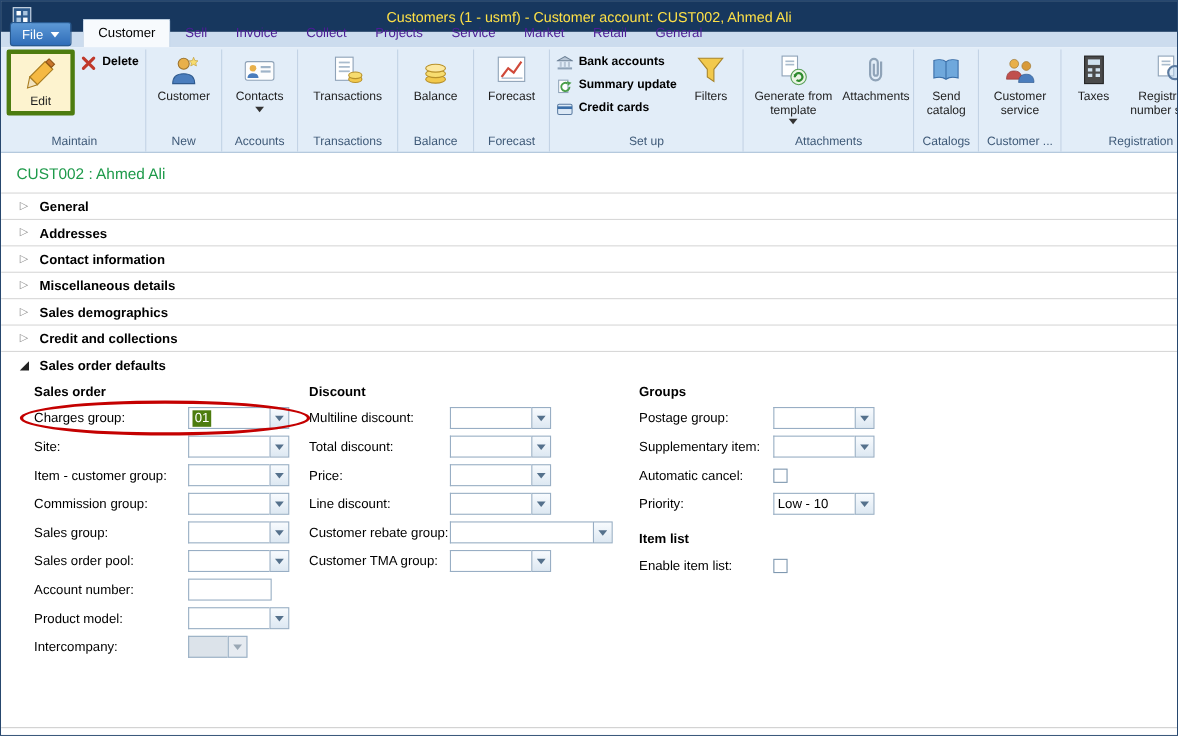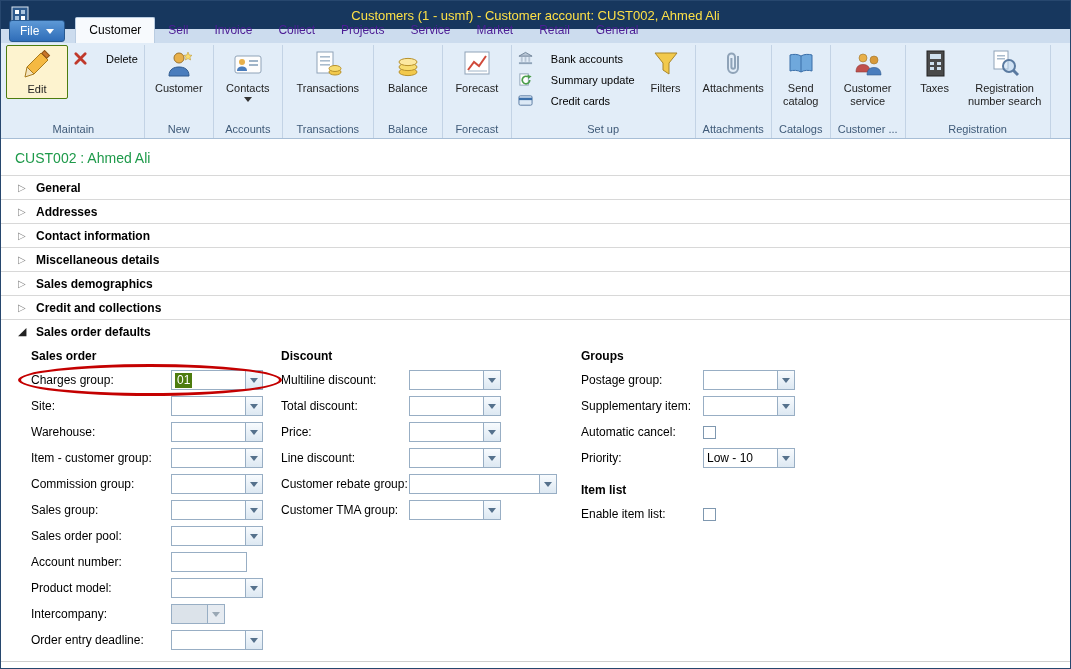--- a/index.html
+++ b/index.html
@@ -29,22 +29,22 @@
   .ribbon { background:linear-gradient(#eaf2fb,#dcе9f6); background-color:#e2edf8; border-bottom:1px solid #a7bed6;
             display:flex; align-items:stretch; padding:2px 2px 0; height:96px; flex:0 0 auto; overflow:hidden; }
   .rgroup { display:flex; flex-direction:column; border-right:1px solid #c3d3e5; padding:0 3px; }
   .rgroup-buttons { flex:1; display:flex; align-items:flex-start; justify-content:center; gap:2px; }
   .rgroup-label { text-align:center; color:#3f5a78; font-size:11px; padding:2px 4px 3px; white-space:nowrap; }
   .bigbtn { display:flex; flex-direction:column; align-items:center; width:62px; padding:4px 1px 2px; text-align:center;
             font-size:11px; line-height:1.15; color:#1e1e1e; cursor:default; }
   .bigbtn .bicon { width:30px; height:30px; margin-bottom:3px; flex:0 0 auto; }
   .bigbtn.wide { width:84px; }
   .bigbtn.narrow { width:52px; }
-  .edit-btn { background:#fdf3cf; border:1px solid #4d7c0f; border-radius:2px; }
-  .smallbtn { display:flex; align-items:center; gap:18px; font-size:11px; padding:1px 3px; height:19px; white-space:nowrap; cursor:default; }
+  .edit-btn { background:#fdf3cf; border:4px solid #4d7c0f; border-radius:2px; }
+  .smallbtn { display:flex; gap:5px; font-size:11px; padding:1px 3px; height:19px; white-space:nowrap; cursor:default;font-weight:bold; }
   .smallbtn .sicon { width:15px; height:15px; flex:0 0 auto; }
   .stack { display:flex; flex-direction:column; justify-content:flex-start; gap:2px; padding-top:4px; }
   .delete-btn { margin-top:4px; }
 
   
   .content { flex:1; background:#fff; position:relative; overflow:hidden; }
   .record-title { color:#1e9a4a; font-size:14px; padding:11px 14px 9px; }
   .section { height:24px; display:flex; align-items:center; gap:8px; padding-left:17px; border-top:1px solid #d8d8d8;
              font-weight:bold; font-size:12px; cursor:default; }
   .section .arrow { color:#8a8a8a; font-size:10px; width:10px; }
@@ -244,20 +244,32 @@
             <polygon points="4,4 26,4 18,14 18,25 12,21 12,14" fill="#f2c94c" stroke="#a8852a"></polygon>
           </svg>
           <span>Filters</span>
         </div>
       </div>
       <div class="rgroup-label">Set up</div>
     </div>
 
     <div class="rgroup">
       <div class="rgroup-buttons">
+        <div class="bigbtn wide">
+          <svg class="bicon" viewBox="0 0 30 30">
+            <rect x="5" y="2" width="14" height="18" fill="#fff" stroke="#8fa3b8"></rect>
+            <rect x="8" y="6" width="8" height="1.5" fill="#aabccd"></rect>
+            <rect x="8" y="9" width="8" height="1.5" fill="#aabccd"></rect>
+            <circle cx="20" cy="21" r="7" fill="#eaf4e4" stroke="#58a058"></circle>
+            <path d="M16.5 21a3.5 3.5 0 1 1 1.6 2.9" stroke="#2e8b2e" fill="none" stroke-width="2"></path>
+            <polygon points="15.5,18.5 19,19 16.5,21.8" fill="#2e8b2e"></polygon>
+          </svg>
+          <span>Generate from template</span>
+          <span class="caret-dark" style="margin-top:1px"></span>
+        </div>
         <div class="bigbtn">
           <svg class="bicon" viewBox="0 0 30 30">
             <path d="M20 7v12a5 5 0 0 1-10 0V8a3.5 3.5 0 0 1 7 0v10a1.8 1.8 0 0 1-3.6 0V9" fill="none" stroke="#8fa3b8" stroke-width="2"></path>
           </svg>
           <span>Attachments</span>
         </div>
       </div>
       <div class="rgroup-label">Attachments</div>
     </div>
 
@@ -371,29 +383,20 @@
         <div class="frow">
           <span class="flabel">Site:</span>
           <span class="combo">
             <span class="cbox"></span>
             <span class="carrow">
                 <span class="tri"></span>
               </span>
           </span>
         </div>
 
-        <div class="frow">
-          <span class="flabel">Warehouse:</span>
-          <span class="combo">
-            <span class="cbox"></span>
-            <span class="carrow">
-                <span class="tri"></span>
-              </span>
-          </span>
-        </div>
 
         <div class="frow">
           <span class="flabel">Item - customer group:</span>
           <span class="combo">
             <span class="cbox"></span>
             <span class="carrow">
                 <span class="tri"></span>
               </span>
           </span>
         </div>
@@ -446,29 +449,20 @@
         <div class="frow">
           <span class="flabel">Intercompany:</span>
           <span class="combo disabled">
             <span class="cbox"></span>
             <span class="carrow">
                 <span class="tri"></span>
               </span>
           </span>
         </div>
 
-        <div class="frow">
-          <span class="flabel">Order entry deadline:</span>
-          <span class="combo">
-            <span class="cbox"></span>
-            <span class="carrow">
-                <span class="tri"></span>
-              </span>
-          </span>
-        </div>
       </div>
 
       <div class="col2">
         <div class="subhead">Discount</div>
 
         <div class="frow">
           <span class="flabel">Multiline discount:</span>
           <span class="combo">
             <span class="cbox"></span>
             <span class="carrow">

